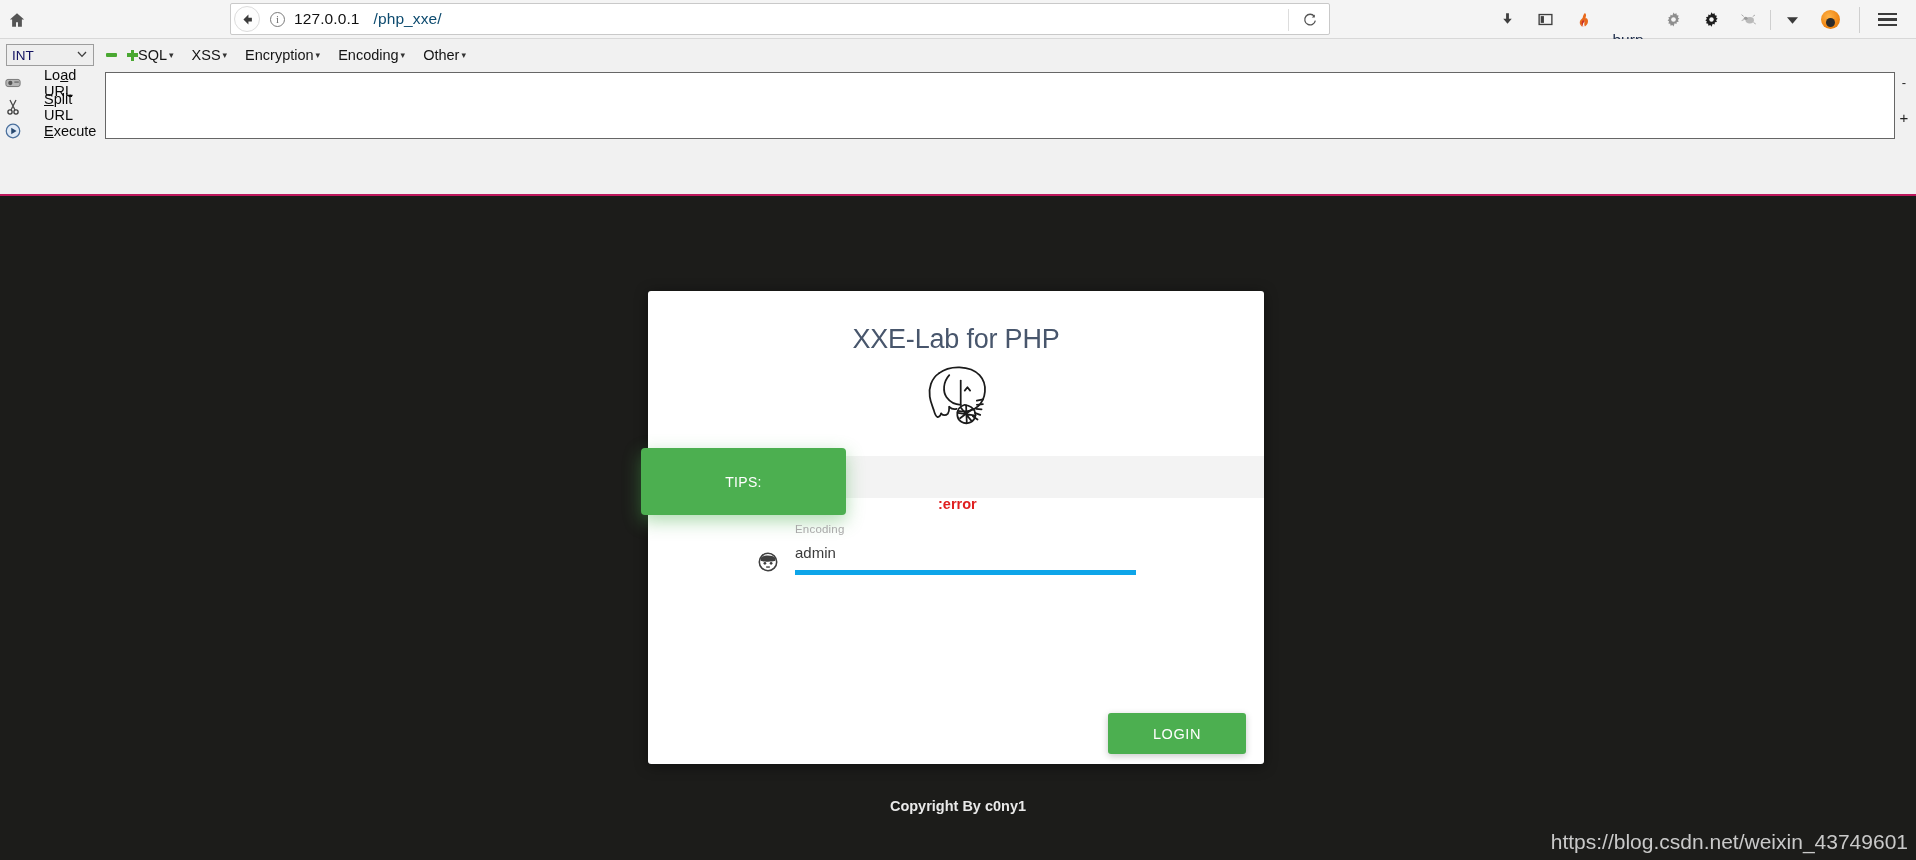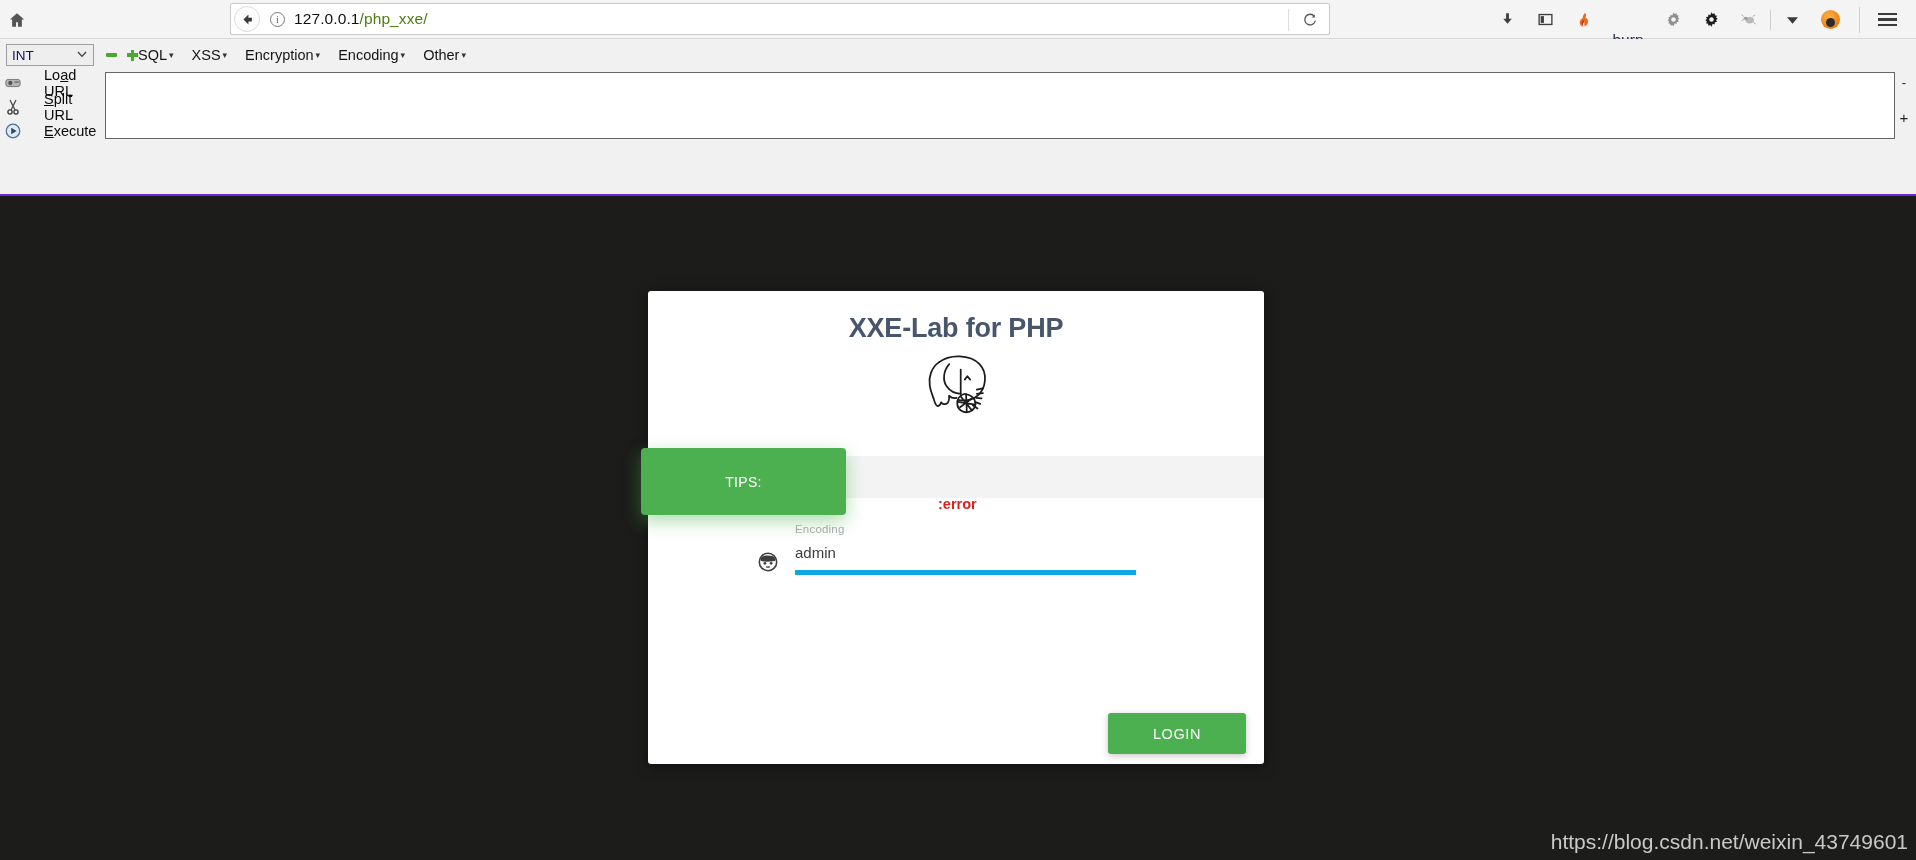--- a/index.html
+++ b/index.html
@@ -46,21 +46,21 @@
     margin-left: 10px; width: 15px; height: 15px;
     border: 1.4px solid #7b7b7b; border-radius: 50%;
     color: #6a6a6a; font-size: 11px; line-height: 12px;
     text-align: center; font-family: "Liberation Serif", serif;
     flex: 0 0 auto;
   }
   .url-text {
     margin-left: 9px; font-size: 15.5px; color: #111;
     white-space: nowrap; letter-spacing: .1px;
   }
-  .url-text .path { color: #4d7c0f; }
+  .url-text .path { color: #0c4a6e; margin-left: 14px; }
   .reload-sep {
     position: absolute; right: 40px; top: 5px;
     width: 1px; height: 22px; background: #dddddd;
   }
   .reload-btn {
     position: absolute; right: 6px; top: 4px;
     width: 26px; height: 24px;
     display: flex; align-items: center; justify-content: center;
     color: #555; font-size: 15px;
   }
@@ -87,21 +87,21 @@
   }
   .avatar-orange .head { width: 9px; height: 9px; border-radius: 50%; background:#2b2b2b; position:relative; top:3px;}
   .hamburger { display: flex; flex-direction: column; gap: 3px; }
   .hamburger i { display:block; width: 19px; height: 2.4px; background: #3b3b3b; }
 
   
   .hackbar {
     position: absolute; top: 39px; left: 0;
     width: 1916px; height: 157px;
     background: #f1f1f1;
-    border-bottom: 2px solid #6d28d9;
+    border-bottom: 2px solid #be185d;
   }
   .hb-row1 {
     position: absolute; top: 4px; left: 6px;
     height: 24px; display: flex; align-items: center;
   }
   .int-select {
     width: 88px; height: 22px;
     border: 1px solid #9d9d9d; background: #eeeeee;
     font-size: 13.5px; color: #101060; padding-left: 5px;
     display: flex; align-items: center; position: relative;
@@ -175,22 +175,22 @@
     background: #1c1c1a;
   }
   .card {
     position: absolute; left: 648px; top: 93px;
     width: 616px; height: 473px;
     background: #ffffff;
     border-radius: 3px;
     box-shadow: 0 2px 14px rgba(0,0,0,.45);
   }
   .card-title {
-    text-align: center; padding-top: 22px;
-    font-size: 27px; font-weight: bold; color: #48566c;
+    text-align: center; padding-top: 33px;
+    font-size: 27px; font-weight: normal; color: #48566c;
     letter-spacing: -.2px;
   }
   .logo-wrap {
     display: flex; justify-content: center; margin-top: 6px; height: 66px;
   }
 
   .tips-bar {
     position: absolute; left: 0; top: 165px;
     width: 616px; height: 42px;
     background: #f3f3f3;
@@ -460,14 +460,15 @@
         <span class="fi-input" style="display:block" placeholder="UserName">admin</span>
       </span>
     </div>
 
 
     <div class="login-btn">
       <span>LOGIN</span>
     </div>
   </div>
 
+  <div class="copyright">Copyright By c0ny1</div>
   <div class="watermark">https://blog.csdn.net/weixin_43749601</div>
 </div>
 
 </body></html>

